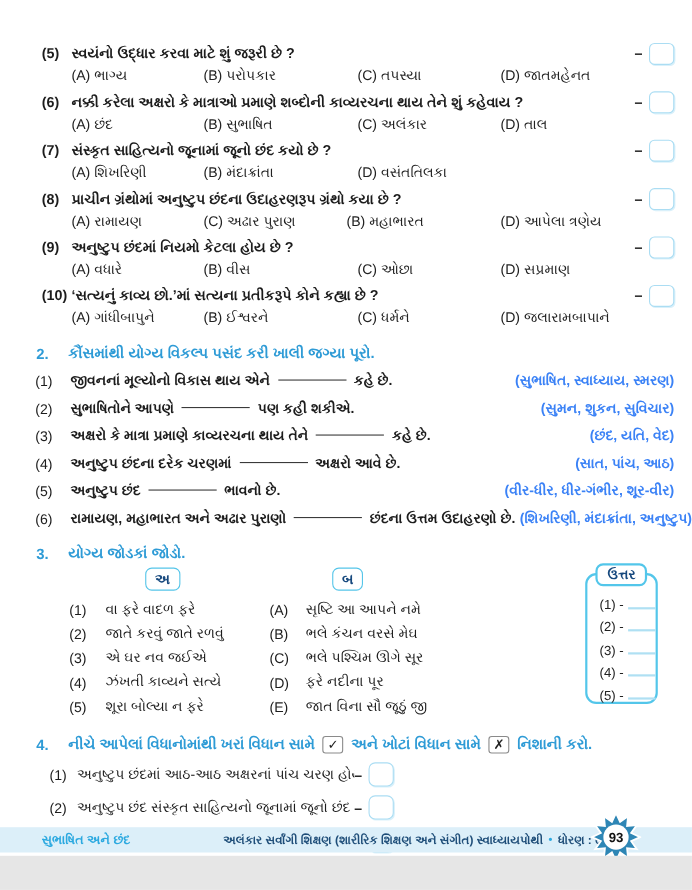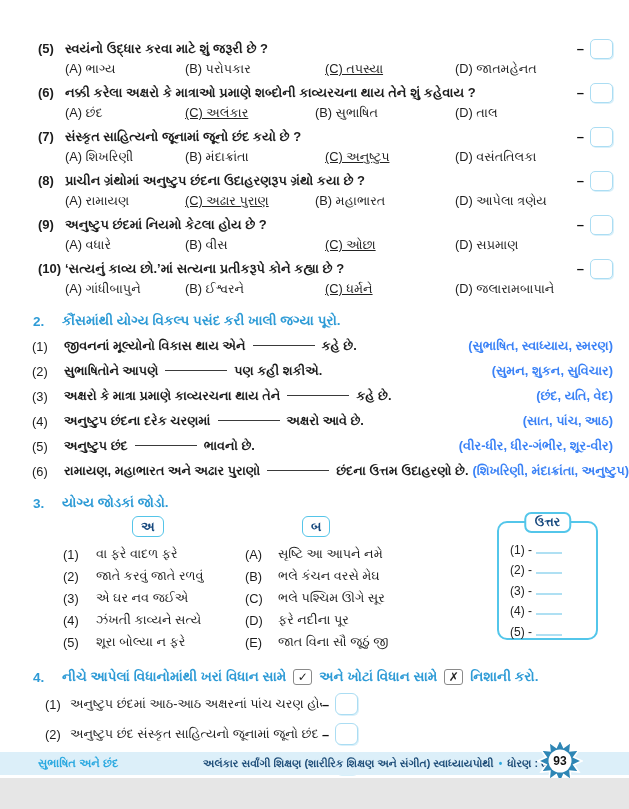--- a/index.html
+++ b/index.html
@@ -11,21 +11,21 @@
   
   .q-line { display:flex; align-items:center; height:21px; font-weight:bold; font-size:13px; color:#1c1c1c; }
   .q-num { width:27px; margin-left:8px; flex:none; }
   .q-text { flex:1; white-space:nowrap; overflow:hidden; }
   .ans { display:flex; align-items:center; gap:6px; flex:none; margin-left:6px; }
   .dash { font-weight:bold; color:#111; }
   .ans-box { width:23px; height:20px; border:1.6px solid #ABDDF3; border-radius:5px; background:#fff;
              box-shadow:1px 1px 0 rgba(171,221,243,.45); display:inline-block; flex:none; }
   .q-opts { display:flex; margin-left:35px; height:20px; margin-bottom:3px; font-size:12.8px; color:#222; align-items:center; }
   .opt { white-space:nowrap; overflow:hidden; }
-  .opt-a { width:120px; } .opt-b { width:140px; } .opt-c { width:130px;text-decoration:underline; } .opt-d { flex:1; }
+  .opt-a { width:120px; } .opt-b { width:140px; } .opt-c { width:130px; } .opt-d { flex:1; }
 
   
   .sec-head { display:flex; align-items:center; font-weight:bold; font-size:13.5px; color:#2E9BD6; margin-left:3px; }
   .sec-num { width:29px; flex:none; }
   .sec-title { white-space:nowrap; }
 
   
   .fill { margin-top:14px; }
   .fill-item { display:flex; align-items:center; font-size:12.8px; color:#1c1c1c; margin-top:9px; height:16px; }
   .fill-num { width:32px; margin-left:2px; flex:none; }
@@ -37,21 +37,21 @@
   .match { position:relative; margin-top:16px; }
   .match-headers { position:relative; height:24px; margin-top:5px; }
   .hdr-box { position:absolute; top:0; border:1.6px solid #55C5E9; border-radius:6px; background:#fff;
              color:#17497E; font-weight:bold; font-size:13px; padding:0 8px; line-height:19px; }
   .hdr-a { left:102px; } .hdr-b { left:272px; }
   .match-cols { display:flex; margin-top:3px; }
   .col-a { margin-left:33px; width:182px; }
   .col-b { width:270px; }
   .match-row { display:flex; font-size:12.8px; color:#1c1c1c; height:22px; align-items:center; white-space:nowrap; }
   .m-num { width:33px; flex:none; }
-  .uttar { position:absolute; right:15px; top:26px; width:101px; height:119px; border:2px solid #53C6EA;
+  .uttar { position:absolute; right:15px; top:26px; width:66px; height:119px; border:2px solid #53C6EA;
            border-radius:10px; background:#fff; padding:13px 0 16px 11px; }
   .uttar-tab { position:absolute; top:-11px; left:50%; transform:translateX(-50%); border:2px solid #53C6EA;
                border-radius:7px; background:#fff; padding:0 9px; font-weight:bold; font-size:12.5px;
                color:#17497E; line-height:17px; white-space:nowrap; }
   .u-row { display:flex; align-items:flex-end; height:20.5px; font-size:12px; color:#222; }
   .u-label { white-space:nowrap; }
   .u-line { width:26px; border-bottom:2px solid #AFE0F3; margin-left:4px; margin-bottom:3px; }
 
   
   .tf { margin-top:16px; }
@@ -104,39 +104,38 @@
         <div class="q-line">
           <span class="q-num">(6)</span>
           <span class="q-text">નક્કી કરેલા અક્ષરો કે માત્રાઓ પ્રમાણે શબ્દોની કાવ્યરચના થાય તેને શું કહેવાય ?</span>
           <span class="ans">
             <span class="dash">–</span>
             <span class="ans-box"></span>
           </span>
         </div>
         <div class="q-opts">
           <span class="opt opt-a">(A) છંદ</span>
+          <span class="opt opt-b">(B) સુભાષિત</span>
           <span class="opt opt-c">(C) અલંકાર</span>
-          <span class="opt opt-b">(B) સુભાષિત</span>
           <span class="opt opt-d">(D) તાલ</span>
         </div>
       </div>
 
       <div>
         <div class="q-line">
           <span class="q-num">(7)</span>
           <span class="q-text">સંસ્કૃત સાહિત્યનો જૂનામાં જૂનો છંદ કયો છે ?</span>
           <span class="ans">
             <span class="dash">–</span>
             <span class="ans-box"></span>
           </span>
         </div>
         <div class="q-opts">
           <span class="opt opt-a">(A) શિખરિણી</span>
           <span class="opt opt-b">(B) મંદાક્રાંતા</span>
-          <span class="opt opt-c">(C) અનુષ્ટુપ</span>
           <span class="opt opt-d">(D) વસંતતિલકા</span>
         </div>
       </div>
 
       <div>
         <div class="q-line">
           <span class="q-num">(8)</span>
           <span class="q-text">પ્રાચીન ગ્રંથોમાં અનુષ્ટુપ છંદના ઉદાહરણરૂપ ગ્રંથો કયા છે ?</span>
           <span class="ans">
             <span class="dash">–</span>

